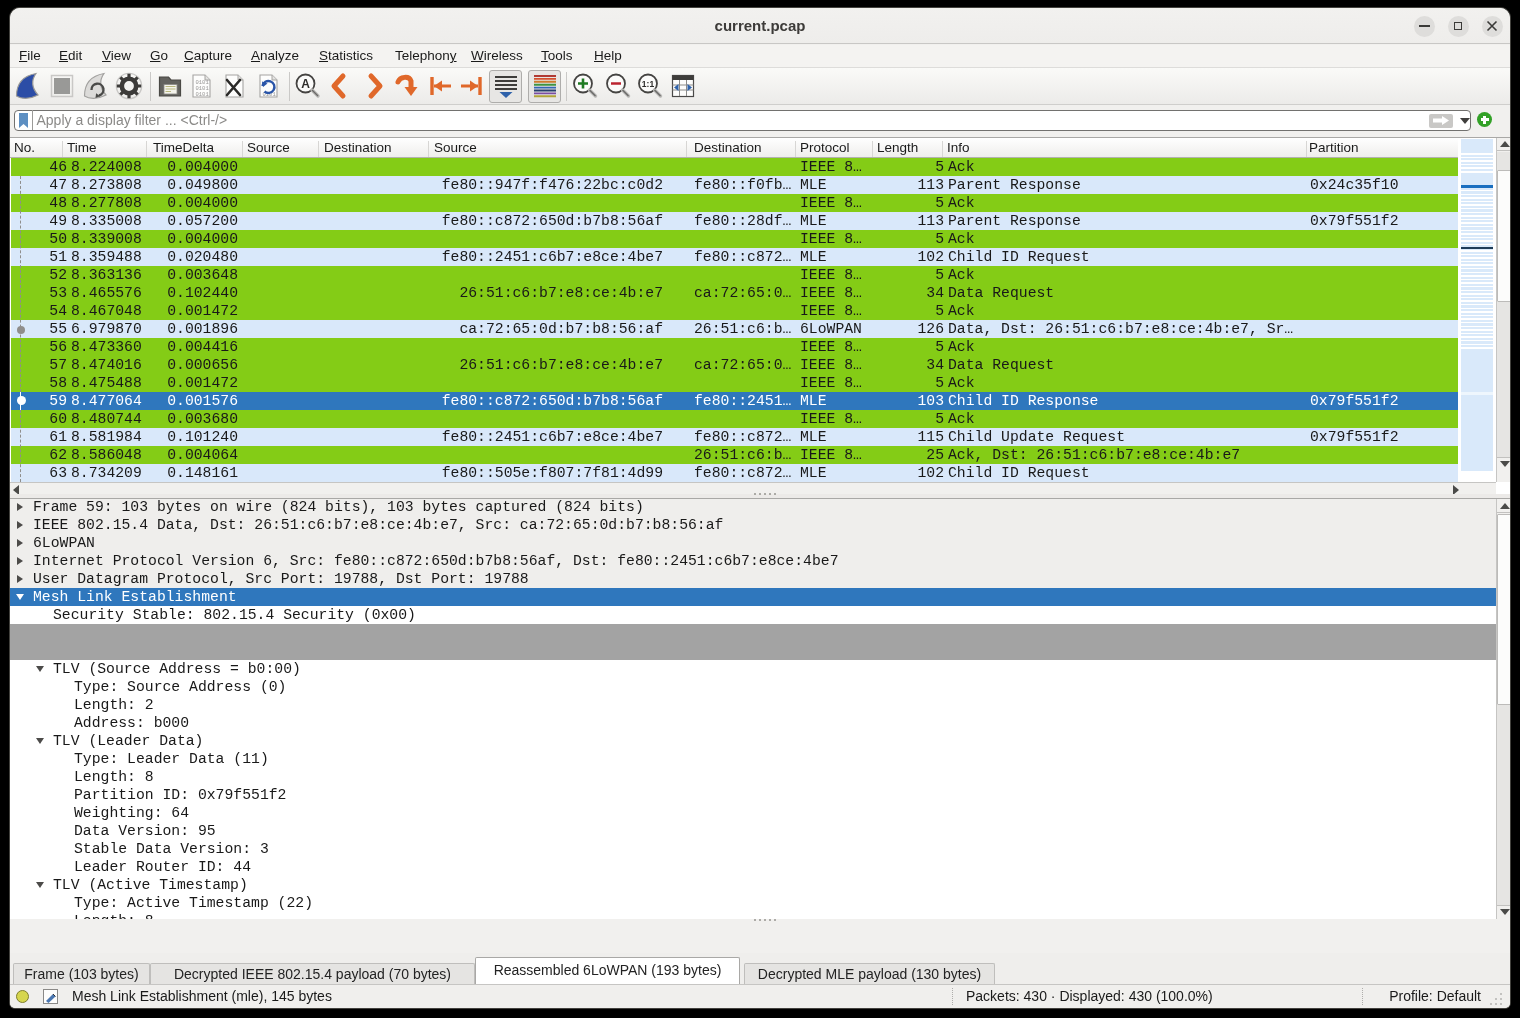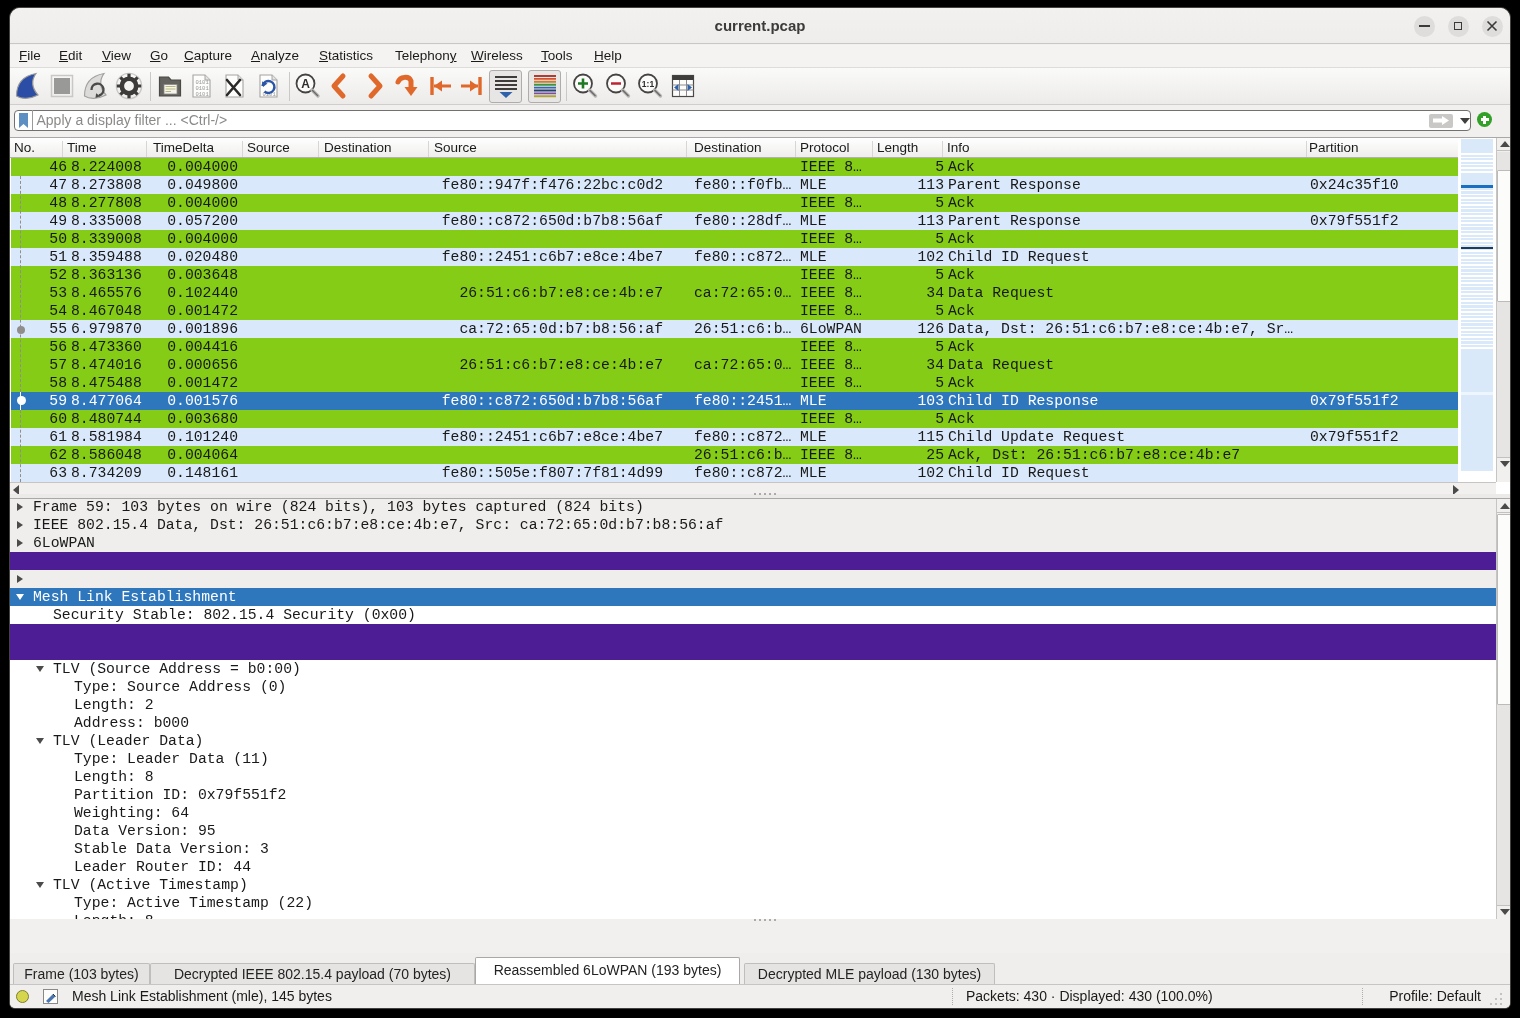--- a/index.html
+++ b/index.html
@@ -428,35 +428,40 @@
 <div class="abs" style="left:0;top:344px;width:1486px;height:13px;background:#f1f0ee;border-top:1px solid #c6c5c3"></div>
 <div class="arr-l" style="left:3px;top:346.5px"></div>
 <div class="arr-r" style="left:1443px;top:346.5px"></div>
 </div>
 <div class="abs" style="left:0;top:486px;width:1500px;height:4px;background:#eceae8"></div>
 <div class="abs" style="left:744px;top:484.5px;width:2px;height:2px;border-radius:50%;background:#96958f"></div>
 <div class="abs" style="left:749px;top:484.5px;width:2px;height:2px;border-radius:50%;background:#96958f"></div>
 <div class="abs" style="left:754px;top:484.5px;width:2px;height:2px;border-radius:50%;background:#96958f"></div>
 <div class="abs" style="left:759px;top:484.5px;width:2px;height:2px;border-radius:50%;background:#96958f"></div>
 <div class="abs" style="left:764px;top:484.5px;width:2px;height:2px;border-radius:50%;background:#96958f"></div>
-<div class="abs" style="left:0;top:490px;width:1500px;height:421px;background:#4c1d95;border-top:1px solid #a9a8a6;overflow:hidden">
+<div class="abs" style="left:0;top:490px;width:1500px;height:421px;background:#a3a3a3;border-top:1px solid #a9a8a6;overflow:hidden">
 <div class="abs mono drow dg" style="top:-1px">
 <div class="tri-r" style="left:7px"></div>
 <span style="left:23px">Frame 59: 103 bytes on wire (824 bits), 103 bytes captured (824 bits)</span>
 </div>
 <div class="abs mono drow dg" style="top:17px">
 <div class="tri-r" style="left:7px"></div>
 <span style="left:23px">IEEE 802.15.4 Data, Dst: 26:51:c6:b7:e8:ce:4b:e7, Src: ca:72:65:0d:b7:b8:56:af</span>
 </div>
 <div class="abs mono drow dg" style="top:35px">
 <div class="tri-r" style="left:7px"></div>
 <span style="left:23px">6LoWPAN</span>
 </div>
+<div class="abs mono drow dg" style="top:53px">
+<div class="tri-r" style="left:7px"></div>
+<span style="left:23px">Internet Protocol Version 6, Src: fe80::c872:650d:b7b8:56af, Dst: fe80::2451:c6b7:e8ce:4be7</span>
+</div>
 <div class="abs mono drow dg" style="top:71px">
 <div class="tri-r" style="left:7px"></div>
+<span style="left:23px">User Datagram Protocol, Src Port: 19788, Dst Port: 19788</span>
 </div>
 <div class="abs mono drow ds" style="top:89px">
 <div class="tri-d" style="left:6px;border-top-color:#fff"></div>
 <span style="left:23px">Mesh Link Establishment</span>
 </div>
 <div class="abs mono drow dw" style="top:107px">
 <span style="left:43px">Security Stable: 802.15.4 Security (0x00)</span>
 </div>
 <div class="abs mono drow dw" style="top:161px">
 <div class="tri-d" style="left:26px;border-top-color:#4c4b49"></div>

